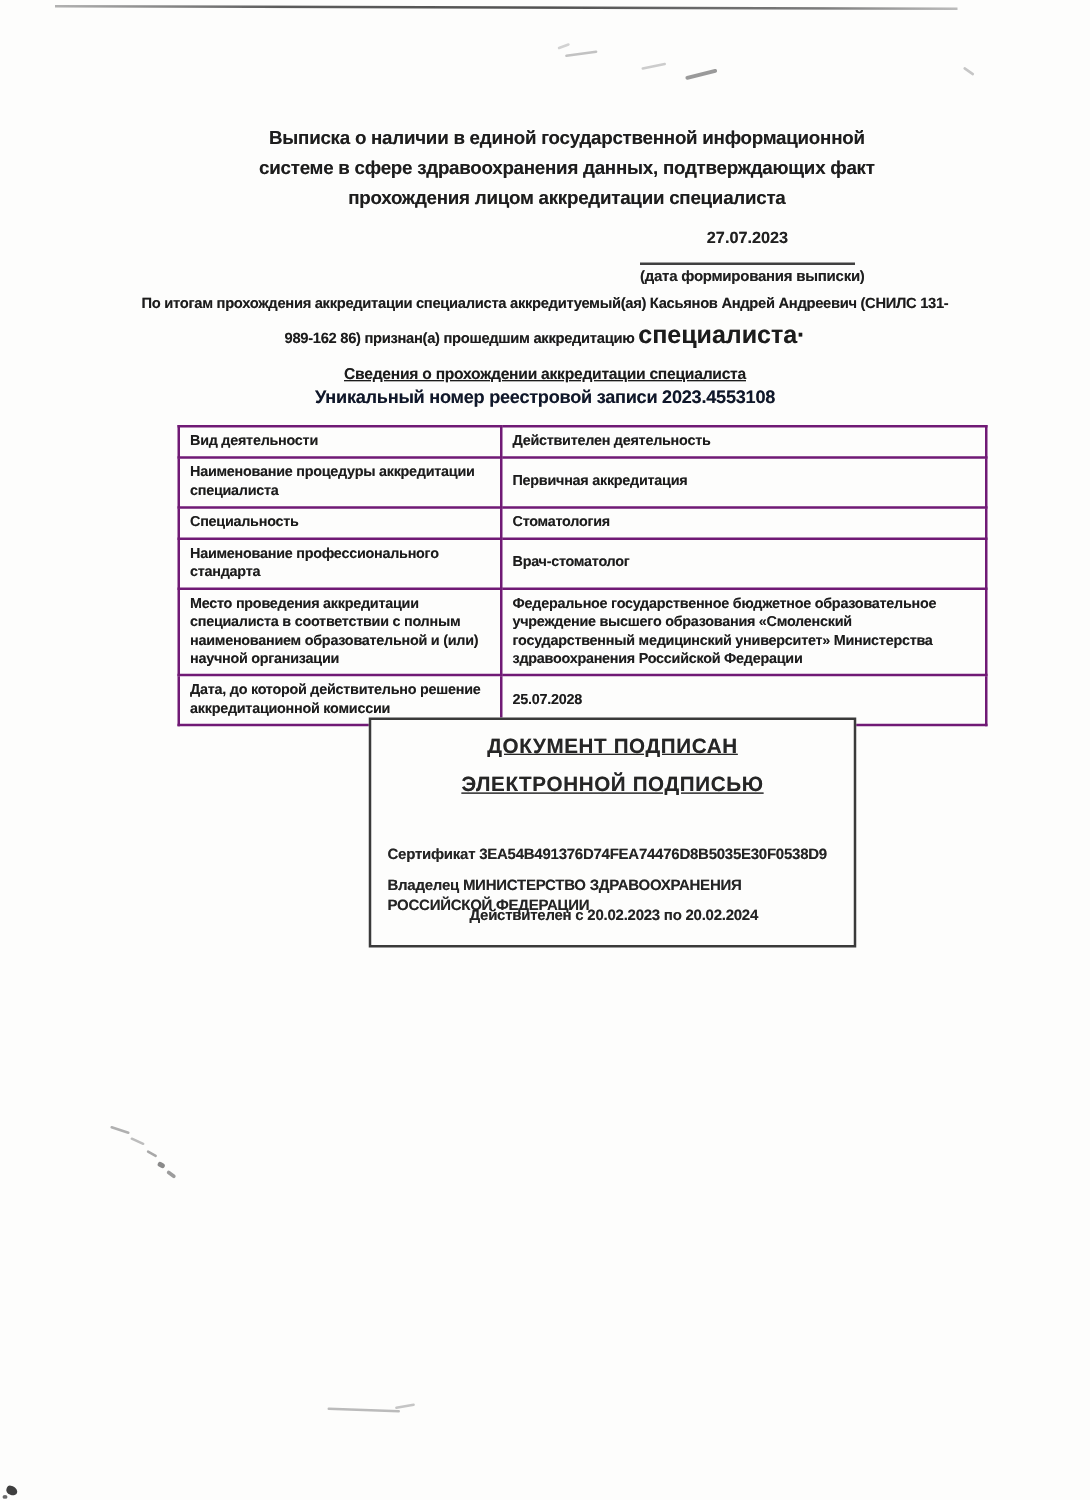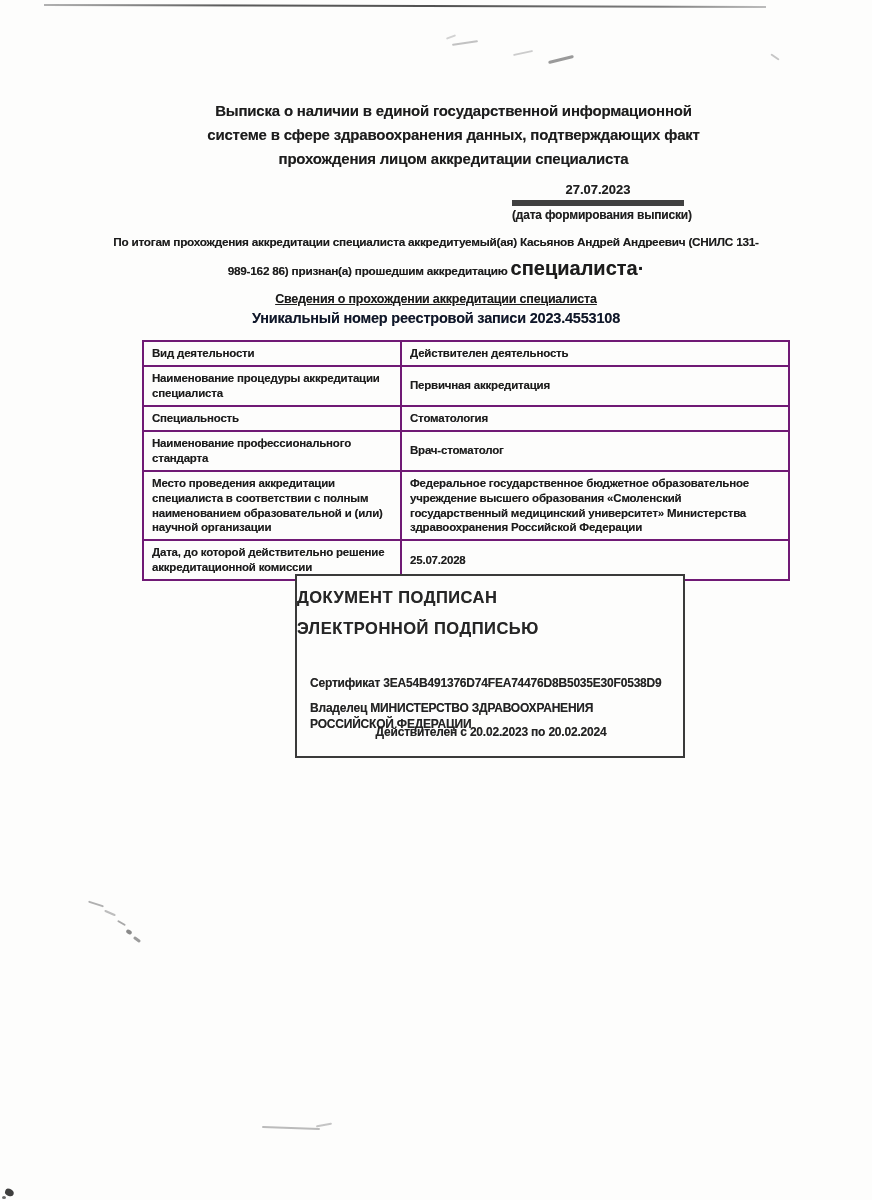--- a/index.html
+++ b/index.html
@@ -55,22 +55,22 @@
   }
   .doc-title .t-line { white-space: nowrap; padding-left: 35px; }
 
   .date-block {
     position: absolute;
     top: 182px; left: 512px; width: 172px;
     text-align: center;
   }
   .date-value {
     font-size: 13px;
-    padding-bottom: 2px;
-    border-bottom: 6px solid #404040;
+    padding-bottom: 12px;
+    border-bottom: 2px solid #404040;
     line-height: 16px;
   }
   .date-caption {
     font-size: 12px;
     letter-spacing: -0.2px;
     margin-top: 2px;
     line-height: 15px;
     white-space: nowrap;
   }
 
@@ -132,25 +132,26 @@
   .stamp {
     position: absolute;
     top: 574px; left: 295px;
     width: 390px; height: 184px;
     border: 2px solid #3a3a3a;
     background: #fdfdfc;
   }
   .stamp-line {
     position: absolute;
     left: 0; width: 100%;
-    text-align: left;
+    text-align: center;
     font-size: 16.5px;
     letter-spacing: 0.5px;
     color: #262626;
     white-space: nowrap;
+    text-decoration: underline;
   }
   .stamp-line.l1 { top: 12px; }
   .stamp-line.l2 { top: 43px; }
   .stamp-detail {
     position: absolute;
     left: 13px; width: 362px;
     font-size: 12px;
     letter-spacing: -0.2px;
     line-height: 1.35;
     color: #242424;

